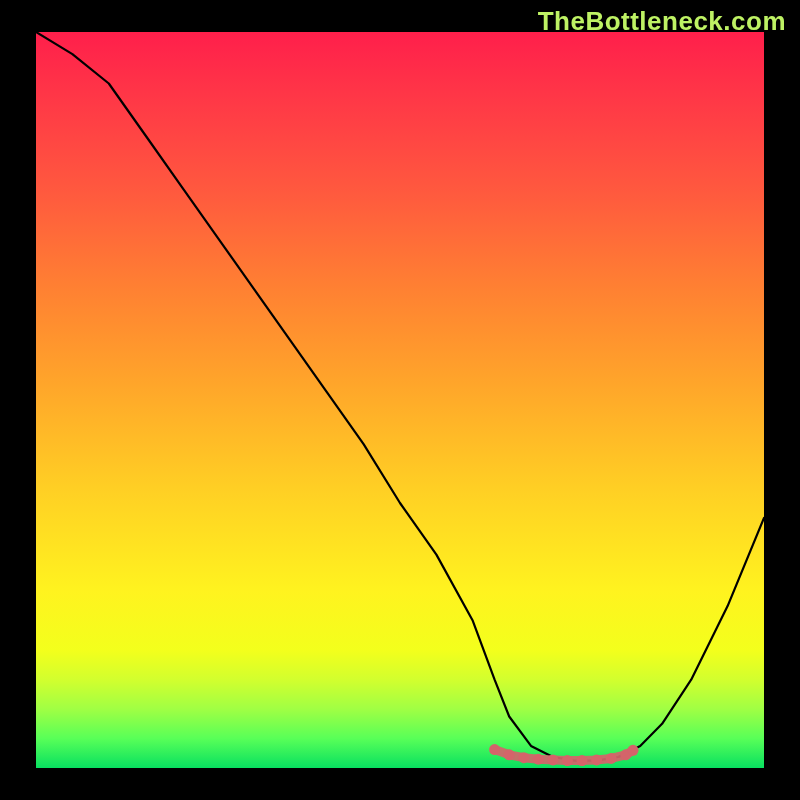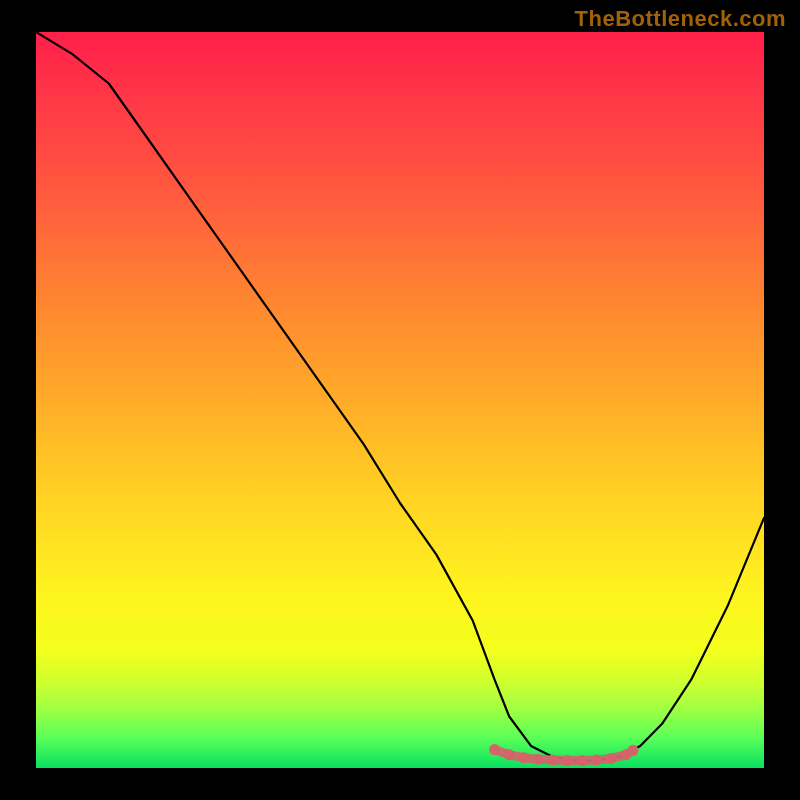--- a/index.html
+++ b/index.html
@@ -14,22 +14,22 @@
   .frame {
     position: relative;
     width: 800px;
     height: 800px;
     background: #000;
   }
   .watermark {
     position: absolute;
     top: 6px;
     right: 14px;
-    color: #a16207;
-    font-size: 22px;
+    color: #bef264;
+    font-size: 26px;
     font-weight: 600;
     letter-spacing: 0.5px;
     user-select: none;
   }
   .plot {
     position: absolute;
     left: 36px;
     top: 32px;
     width: 728px;
     height: 736px;

